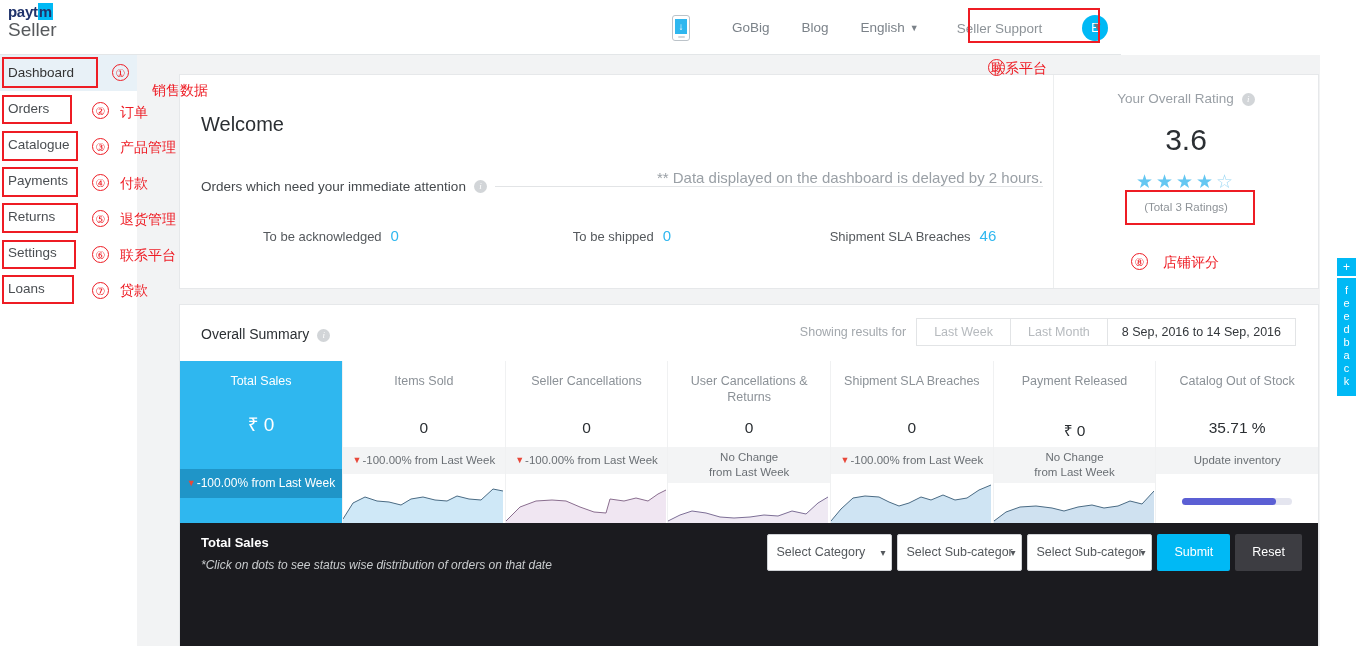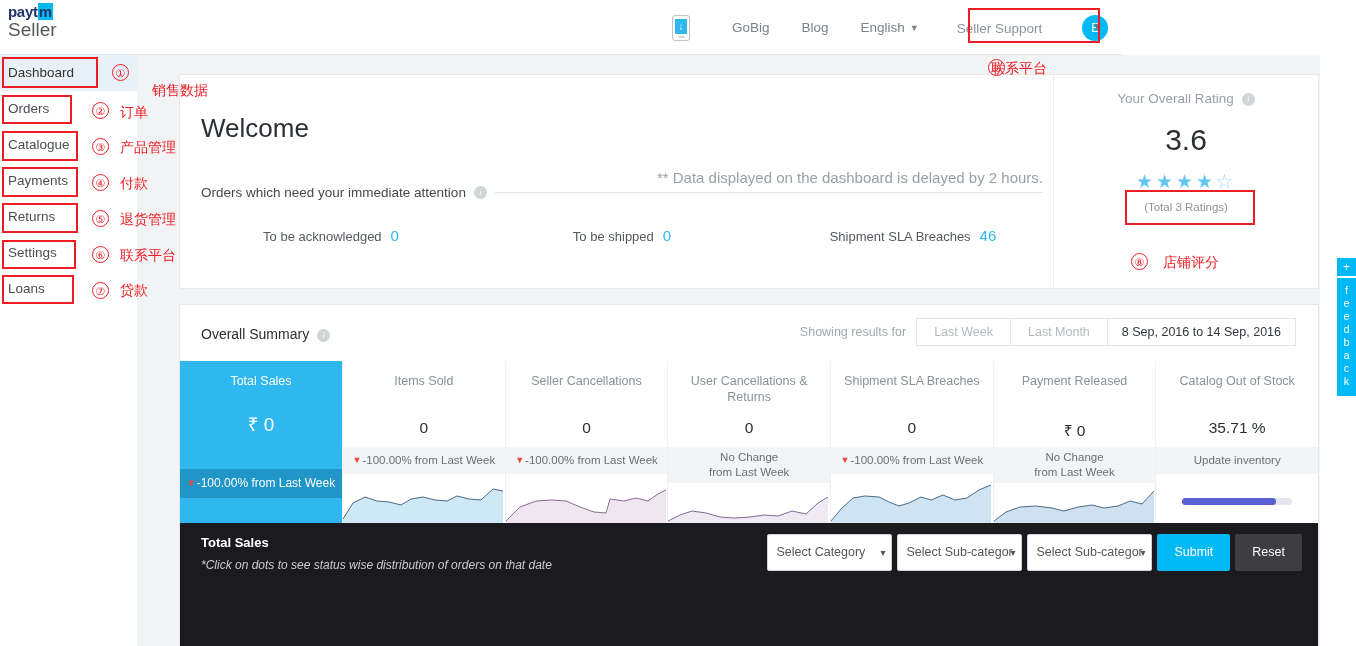--- a/index.html
+++ b/index.html
@@ -57,23 +57,23 @@
   }
   .side-item.active { background:#e8f1f7; color:#333; }
 
   
   .main { position:absolute; left:137px; top:55px; width:1183px; height:591px; background:#f2f3f4; }
 
   
   .panel-top { position:absolute; left:42px; top:19px; width:1140px; height:215px;
     background:#fff; border:1px solid #e6e8ea; display:flex; }
   .welcome-col { flex:1; position:relative; }
-  .welcome-title { position:absolute; left:21px; top:38px; font-size:26px; color:#2b2f33; font-weight:400; }
+  .welcome-title { position:absolute; left:21px; top:38px; font-size:20px; color:#2b2f33; font-weight:400; }
   .delay-note { position:absolute; right:10px; top:94px; font-size:15px; color:#9aa0a6; }
-  .attn-row { position:absolute; left:21px; top:110px; right:10px; display:flex; align-items:center;justify-content:space-between; }
+  .attn-row { position:absolute; left:21px; top:104px; right:10px; display:flex; align-items:center;justify-content:space-between; }
   .attn-label { font-size:13.5px; color:#45494d; white-space:nowrap; }
   .info-dot {
     display:inline-block; width:13px; height:13px; border-radius:50%;
     background:#d2d5d8; color:#fff; font-size:9px; line-height:13px; text-align:center;
     margin-left:8px; font-style:italic; font-family:"Liberation Serif", serif; cursor:pointer;
     vertical-align:1px; flex:0 0 auto;
   }
   .attn-rule { flex:1; height:1px; background:#e2e4e6; margin-left:8px; }
   .attn-stats { position:absolute; left:21px; top:152px; right:10px; display:flex;gap:31px; }
   .attn-stat { flex:1; text-align:center; font-size:13px; color:#55595d; white-space:nowrap; }

